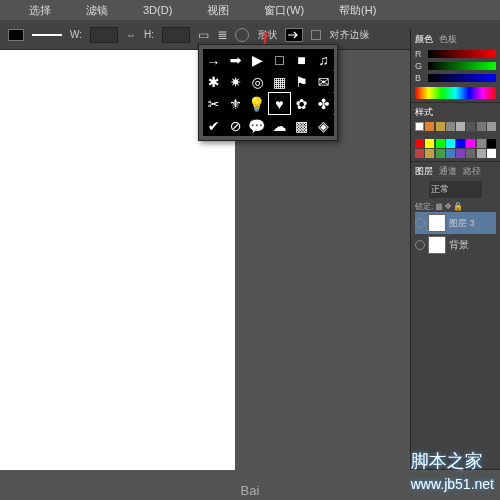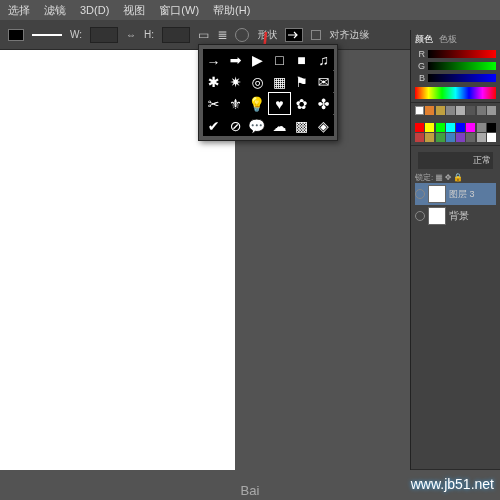--- a/index.html
+++ b/index.html
@@ -1,34 +1,34 @@
 <!DOCTYPE html>
 <html><head>
 <meta charset="utf-8">
 <style>
 * { margin: 0; padding: 0; box-sizing: border-box; font-family: sans-serif; }
 body { background: #535353; width: 500px; height: 500px; overflow: hidden; position: relative; }
 .menubar { background: #535353; height: 20px; display: flex; align-items: center; font-size: 11px; color: #ddd; padding-left: 8px; }
-.menubar span { margin-right: 14px; cursor: pointer; }
+.menubar span { margin-right: 14px; cursor: pointer; margin-left: 21px; }
 .optbar { background: #424242; height: 30px; border-bottom: 1px solid #2a2a2a; display: flex; align-items: center; padding-left: 8px; gap: 8px; font-size: 10px; color: #ccc; }
 .optbar .swatch { width: 16px; height: 12px; background: #000; border: 1px solid #777; }
 .optbar .line { width: 30px; height: 2px; background: #fff; }
 .optbar .fld { background: #333; border: 1px solid #222; width: 28px; height: 16px; }
 .optbar .gear { width: 14px; height: 14px; border: 1px solid #888; border-radius: 50%; }
 .optbar .shapeprev { width: 18px; height: 14px; background: #000; border: 1px solid #777; display: flex; align-items: center; justify-content: center; }
 .optbar .shapeprev svg { width: 12px; height: 8px; }
 .optbar .cb { width: 10px; height: 10px; border: 1px solid #888; }
 .canvas-area { position: absolute; top: 50px; left: 0; width: 235px; height: 420px; background: #fff; }
 .shape-picker { position: absolute; top: 44px; left: 198px; width: 140px; background: #535353; border: 1px solid #222; box-shadow: 2px 2px 6px rgba(0,0,0,0.5); padding: 4px; }
 .shape-grid { background: #000; display: grid; grid-template-columns: repeat(6, 1fr); gap: 1px; }
 .shape-cell { width: 21px; height: 21px; background: #000; display: flex; align-items: center; justify-content: center; cursor: pointer; }
 .shape-cell svg, .shape-cell span { color: #fff; fill: #fff; font-size: 14px; }
 .shape-cell.sel { outline: 1px solid #fff; }
 .panels { position: absolute; top: 30px; right: 0; width: 90px; height: 440px; background: #424242; border-left: 1px solid #222; display: flex; flex-direction: column; }
-.panel { border-bottom: 1px solid #2a2a2a; padding: 3px 4px; font-size: 9px; color: #ccc; text-align: right; }
+.panel { border-bottom: 1px solid #2a2a2a; padding: 3px 4px; font-size: 9px; color: #ccc; }
 .panel .tabs { display: flex; gap: 6px; margin-bottom: 3px; }
 .panel .tabs span { font-size: 9px; color: #aaa; }
 .panel .tabs span.act { color: #fff; }
 .rgb-row { display: flex; align-items: center; gap: 3px; margin: 2px 0; }
 .rgb-row .lbl { width: 10px; font-size: 9px; }
 .rgb-row .bar { flex: 1; height: 8px; }
 .spectrum { height: 12px; background: linear-gradient(to right, red, yellow, lime, cyan, blue, magenta, red); margin-top: 4px; }
 .swatch-grid { display: grid; grid-template-columns: repeat(8, 1fr); gap: 1px; }
 .sw { width: 9px; height: 9px; }
 .layer-row { display: flex; align-items: center; gap: 3px; padding: 2px 0; }
@@ -169,20 +169,23 @@
         <span class="lbl">G</span>
         <div class="bar" style="background:linear-gradient(to right,#000,#0f0)"></div>
       </div>
     <div class="rgb-row">
         <span class="lbl">B</span>
         <div class="bar" style="background:linear-gradient(to right,#000,#00f)"></div>
       </div>
     <div class="spectrum"></div>
   </div>
   <div class="panel">
+    <div class="tabs">
+        <span class="act">样式</span>
+      </div>
     <div class="swatch-grid">
       <div class="sw" style="background:#fff;border:1px solid #888"></div>
       <div class="sw" style="background:#e08030"></div>
       <div class="sw" style="background:#c0a040"></div>
       <div class="sw" style="background:#888"></div>
       <div class="sw" style="background:#b0b0b0"></div>
       <div class="sw" style="background:#555"></div>
       <div class="sw" style="background:#777"></div>
       <div class="sw" style="background:#999"></div>
     </div>
@@ -199,21 +202,26 @@
       <div class="sw" style="background:#c0a040"></div>
       <div class="sw" style="background:#40a040"></div>
       <div class="sw" style="background:#4080c0"></div>
       <div class="sw" style="background:#8040c0"></div>
       <div class="sw" style="background:#666"></div>
       <div class="sw" style="background:#aaa"></div>
       <div class="sw" style="background:#fff"></div>
     </div>
   </div>
   <div class="panel" style="flex:1">
-    <div style="background:#333;padding:2px;margin:3px 3px;font-size:9px">正常</div>
+    <div class="tabs">
+      <span class="act">图层</span>
+      <span>通道</span>
+      <span>路径</span>
+    </div>
+    <div style="background:#333;padding:2px;margin:3px 14px;font-size:9px">正常</div>
     <div style="font-size:8px;color:#aaa;display:flex;align-items:center;gap:2px">
       <span>锁定:</span>
       <span>▦</span>
       <span>✥</span>
       <span>🔒</span>
     </div>
     <div class="layer-row" style="background:#5a7aa0">
       <div class="eye"></div>
       <div class="layer-thumb"></div>
       <span style="font-size:9px">图层 3</span>
@@ -221,15 +229,15 @@
     <div class="layer-row">
       <div class="eye"></div>
       <div class="layer-thumb"></div>
       <span style="font-size:10px">背景</span>
     </div>
   </div>
 </div>
 
 <div class="wm2">Bai</div>
 <div class="watermark">
-  <br>
+  <span>脚本之家</span><br>
   <span style="font-size:14px">www.jb51.net</span>
 </div>
 
 </body></html>

